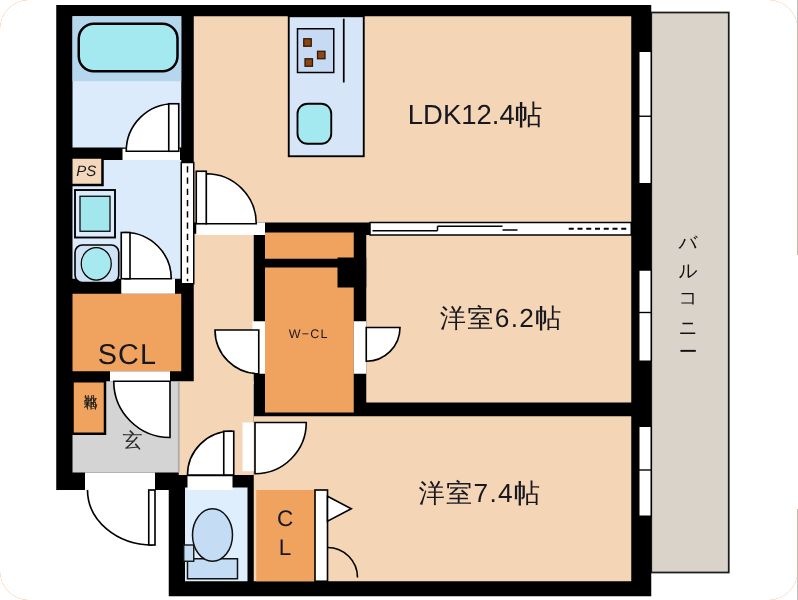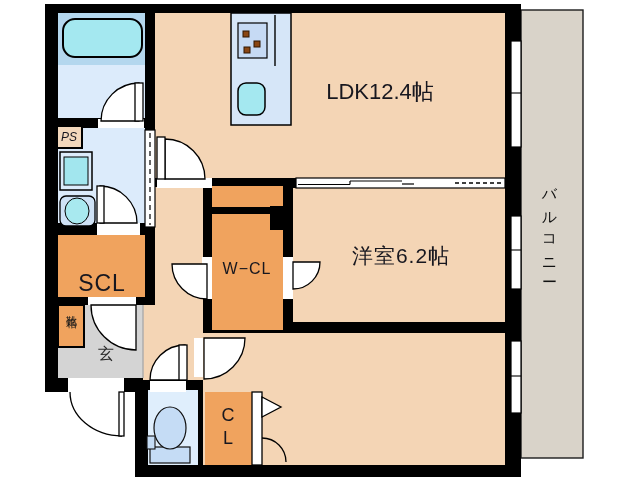--- a/index.html
+++ b/index.html
@@ -1,28 +1,29 @@
 <!DOCTYPE html>
 <html><head>
 <meta charset="utf-8">
 <style>
   html,body{margin:0;padding:0;background:#ffffff;}
   #stage{
     position:relative;width:638px;height:480px;background:#f97316;overflow:hidden;
     font-family:"Liberation Sans","DejaVu Sans",sans-serif;
+    border-radius:23px;
   }
   #plan-svg{position:absolute;left:0;top:0;}
   .lbl{
     position:absolute;color:#17171f;white-space:nowrap;
     transform:translate(-50%,-50%);line-height:1.05;
   }
   .lbl-room{font-size:21px;letter-spacing:1px;}
   .lbl-ldk{font-size:22px;}
   .lbl-scl{font-size:23px;letter-spacing:1px;margin-top:20px;}
-  .lbl-wcl{font-size:16px;letter-spacing:1px;}
+  .lbl-wcl{font-size:10px;letter-spacing:1px;}
   .lbl-ps{font-size:12px;}
   .lbl-gen{font-size:16px;color:#2a2a2a;}
   .lbl-vert{
     writing-mode:vertical-rl;transform:translateX(-50%);
   }
   .lbl-balcony{font-size:15px;letter-spacing:7px;color:#111;}
   .lbl-shoebox{font-size:11px;letter-spacing:2px;color:#1a1a1a;}
   .lbl-cl{font-size:18px;text-align:center;}
   .lbl-cl span{display:block;line-height:23px;}
 </style>
@@ -153,20 +154,21 @@
     <line x1="506" y1="93" x2="521" y2="93" stroke="#000" stroke-width="1.1"></line>
     <rect x="511" y="216" width="10" height="73" fill="#ffffff" stroke="#000" stroke-width="1.2"></rect>
     <line x1="506" y1="250" x2="521" y2="250" stroke="#000" stroke-width="1.1"></line>
     <rect x="511" y="341" width="10" height="72" fill="#ffffff" stroke="#000" stroke-width="1.2"></rect>
     <line x1="506" y1="376" x2="521" y2="376" stroke="#000" stroke-width="1.1"></line>
   </g>
 </svg>
 
 <div class="lbl lbl-ldk" style="left:380px;top:92px;">LDK12.4帖</div>
 <div class="lbl lbl-room" style="left:401px;top:256px;">洋室6.2帖</div>
+<div class="lbl lbl-room" style="left:384px;top:396px;">洋室7.4帖</div>
 <div class="lbl lbl-wcl" style="left:247px;top:269px;">W−CL</div>
 <div class="lbl lbl-scl" style="left:102px;top:263px;">SCL</div>
 <div class="lbl lbl-ps" style="left:69px;top:137px;font-style:italic;">PS</div>
 <div class="lbl lbl-gen" style="left:106px;top:354px;">玄</div>
 
 <div class="lbl-vert lbl-shoebox" style="position:absolute;left:71px;top:307px;">靴箱</div>
 
 <div class="lbl-vert lbl-balcony" style="position:absolute;left:549px;top:177px;">バルコニー</div>
 
 <div class="lbl lbl-cl" style="left:228px;top:427px;">

